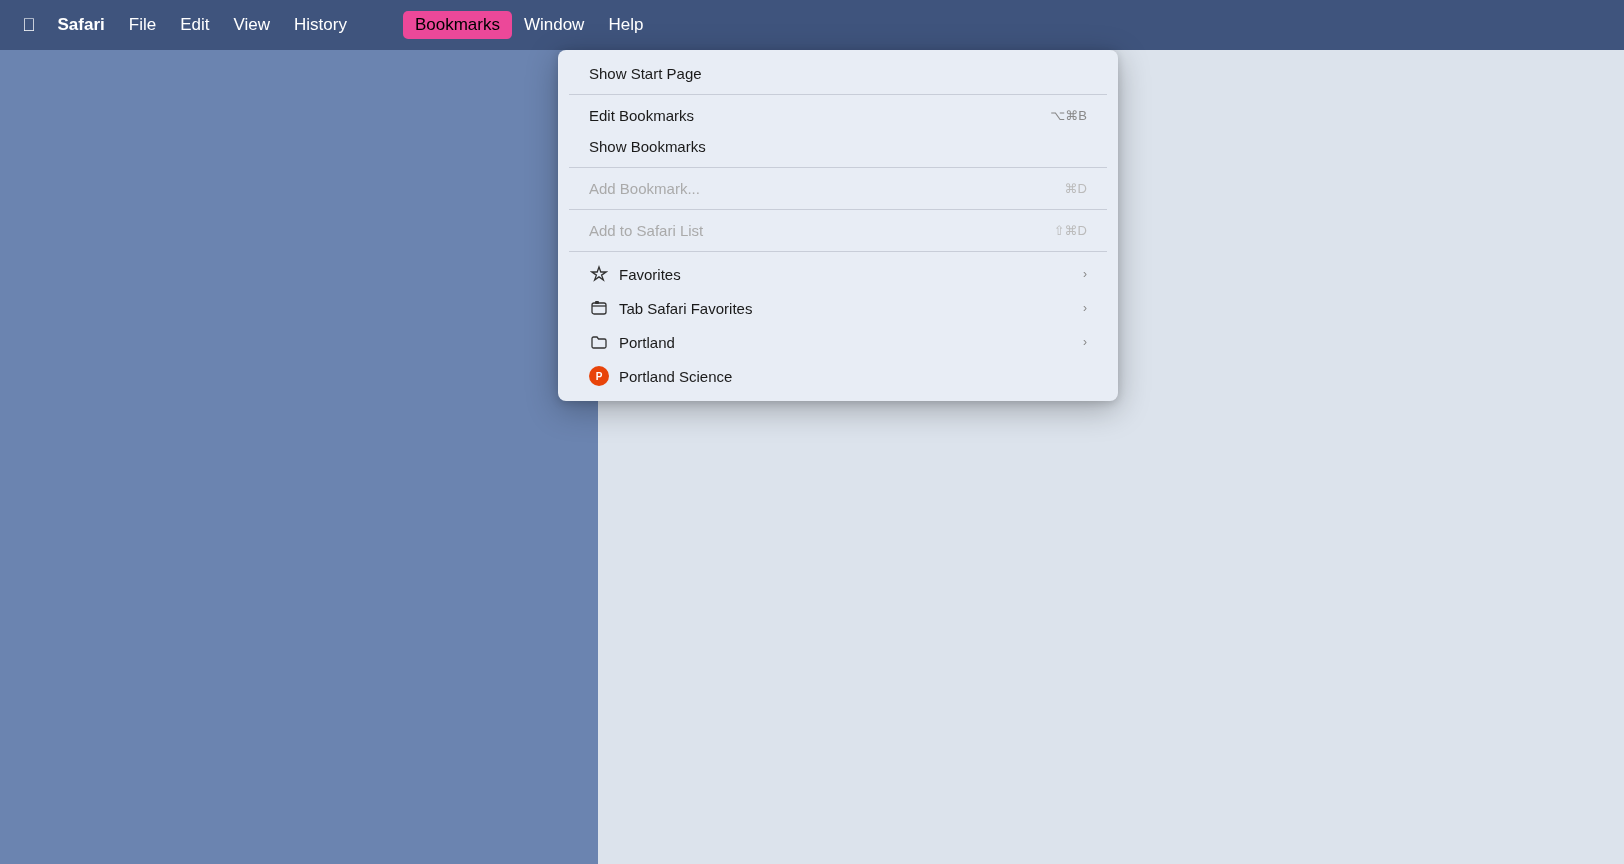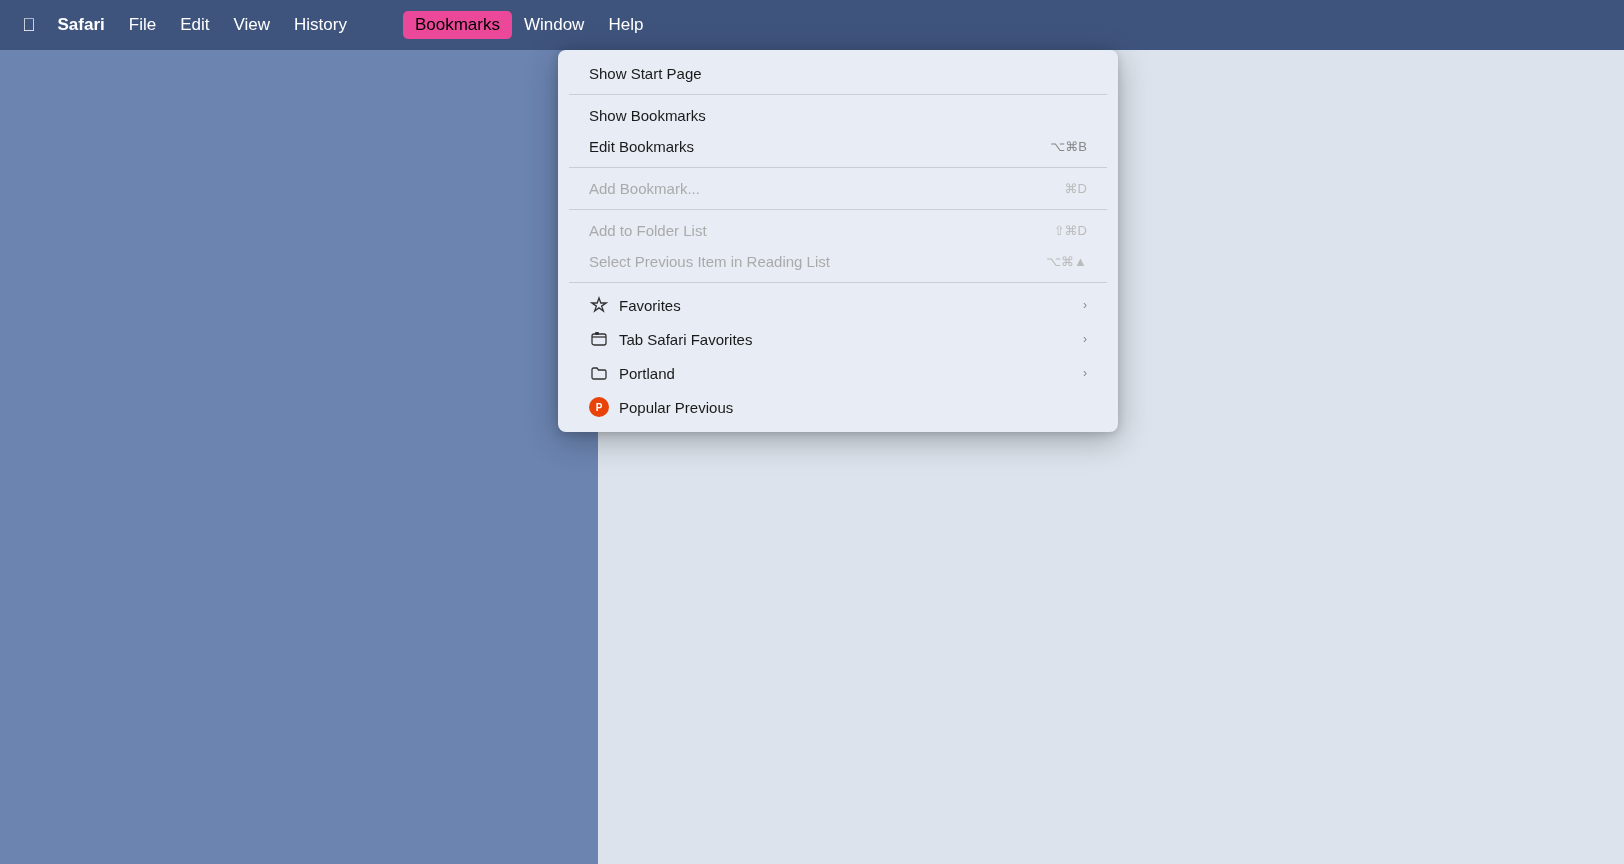--- a/index.html
+++ b/index.html
@@ -178,52 +178,46 @@
 <div class="dropdown">
 
   <div class="menu-item">
     <span class="menu-item-left">
       <span>Show Start Page</span>
     </span>
   </div>
   <div class="menu-separator"></div>
   <div class="menu-item">
     <span class="menu-item-left">
+      <span>Edit Bookmarks</span>
+    </span>
+    <span class="menu-item-shortcut">⌥⌘B</span>
+  </div>
+  <div class="menu-item">
+    <span class="menu-item-left">
       <span>Show Bookmarks</span>
     </span>
   </div>
-  <div class="menu-item">
-    <span class="menu-item-left">
-      <span>Edit Bookmarks</span>
-    </span>
-    <span class="menu-item-shortcut">⌥⌘B</span>
-  </div>
 
   <div class="menu-separator"></div>
 
   <div class="menu-item disabled">
     <span class="menu-item-left">
       <span>Add Bookmark...</span>
     </span>
     <span class="menu-item-shortcut">⌘D</span>
   </div>
 
   <div class="menu-separator"></div>
 
   <div class="menu-item disabled">
     <span class="menu-item-left">
-      <span>Add to Folder List</span>
+      <span>Add to Safari List</span>
     </span>
     <span class="menu-item-shortcut">⇧⌘D</span>
-  </div>
-  <div class="menu-item disabled">
-    <span class="menu-item-left">
-      <span>Select Previous Item in Reading List</span>
-    </span>
-    <span class="menu-item-shortcut">⌥⌘▲</span>
   </div>
 
   <div class="menu-separator"></div>
 
   <div class="menu-item">
     <span class="menu-item-left">
       <span class="menu-item-icon">
         <svg width="18" height="18" viewBox="0 0 18 18" fill="none">
           <path d="M9 2L10.8 7H16L11.6 10.1L13.4 15L9 11.9L4.6 15L6.4 10.1L2 7H7.2L9 2Z" stroke="#333" stroke-width="1.3" fill="none"></path>
         </svg>
@@ -252,17 +246,17 @@
           <path d="M2 5.5C2 4.67 2.67 4 3.5 4H7L8.5 6H14.5C15.33 6 16 6.67 16 7.5V13.5C16 14.33 15.33 15 14.5 15H3.5C2.67 15 2 14.33 2 13.5V5.5Z" stroke="#333" stroke-width="1.3" fill="none"></path>
         </svg>
       </span>
       <span>Portland</span>
     </span>
     <span class="chevron">›</span>
   </div>
   <div class="menu-item">
     <span class="menu-item-left">
       <span class="menu-item-icon pop-sci-icon">P</span>
-      <span>Popular Previous</span>
+      <span>Portland Science</span>
     </span>
   </div>
 
 </div>
 
 </body></html>

